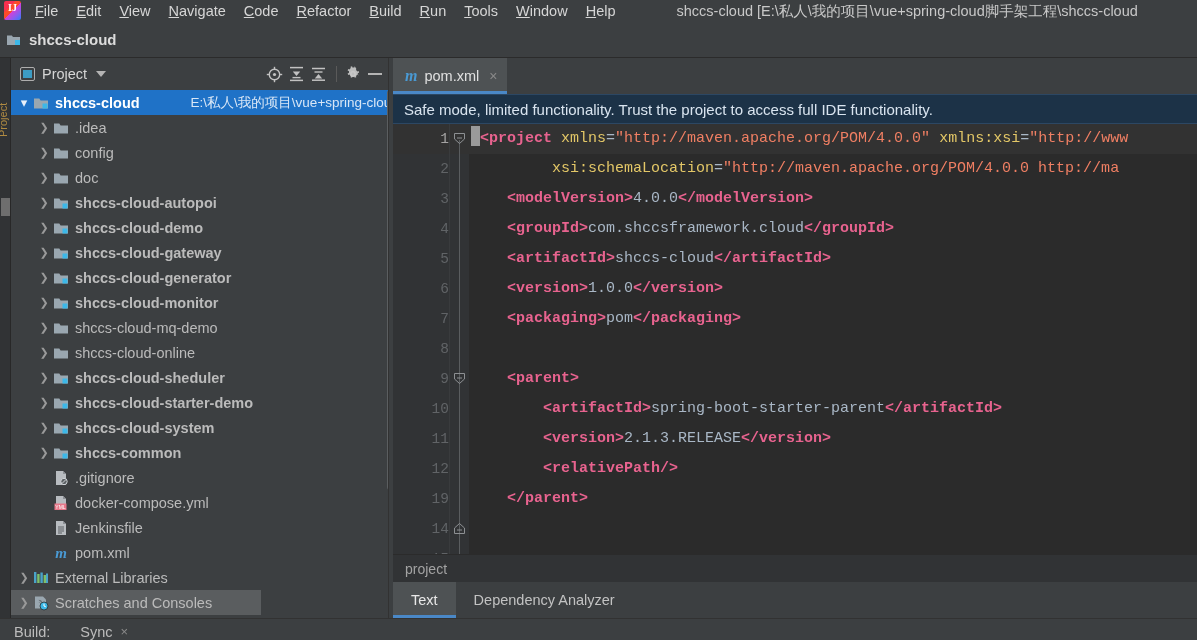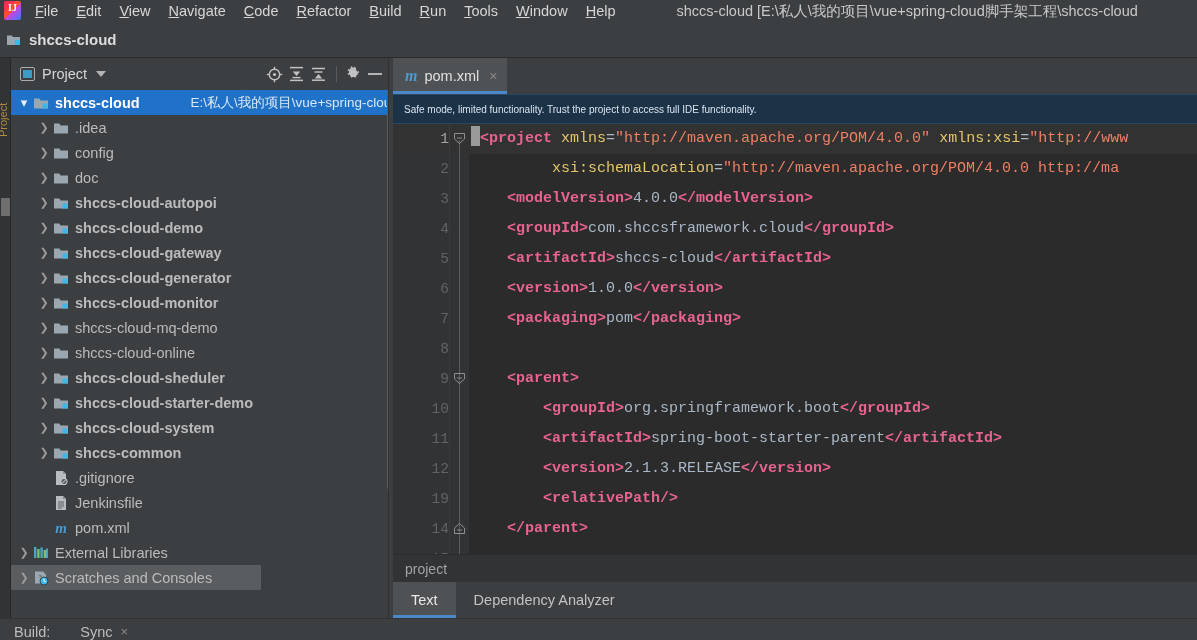--- a/index.html
+++ b/index.html
@@ -152,21 +152,21 @@
   .etab .underline {
     position: absolute; left: 0; bottom: 0; width: 100%; height: 3px;
     background: #4a88c7;
   }
 
   .notif {
     height: 30px; background: #1c3247; border-top: 1px solid #2c4763;
     border-bottom: 1px solid #2c4763;
     display: flex; align-items: center; padding-left: 11px; overflow: hidden;
   }
-  .notif .ntxt { font-size: 10px; color: #d9e4ef; white-space: nowrap; }
+  .notif .ntxt { font-size: 15px; color: #d9e4ef; white-space: nowrap; }
 
   .codewrap {
     position: relative; height: 430px; background: #2b2b2b; overflow: hidden;
     display: flex;
   }
   .gutter {
     width: 76px; flex: 0 0 76px; background: #313335; position: relative;
     font-family: "Liberation Mono", monospace; font-size: 14.5px;
   }
   .gutter .ln {
@@ -490,20 +490,32 @@
               </svg>
             </span>
             <span class="nm">.gitignore</span>
           </div>
           <div class="row" style="padding-left: 20px;">
             <span class="arrow none"></span>
             <span class="icohold">
               <svg width="14" height="16" viewBox="0 0 14 16">
                 <path d="M2 1 H9 L12 4 V15 H2 Z" fill="#b8bcc0"></path>
                 <path d="M9 1 V4 H12 Z" fill="#8c9095"></path>
+                <rect x="0.5" y="8.5" width="12" height="6.5" fill="#e8788a"></rect>
+                <text x="6.5" y="13.6" font-size="5" font-family="Liberation Sans, sans-serif" fill="#ffffff" text-anchor="middle">YML</text>
+              </svg>
+            </span>
+            <span class="nm">docker-compose.yml</span>
+          </div>
+          <div class="row" style="padding-left: 20px;">
+            <span class="arrow none"></span>
+            <span class="icohold">
+              <svg width="14" height="16" viewBox="0 0 14 16">
+                <path d="M2 1 H9 L12 4 V15 H2 Z" fill="#b8bcc0"></path>
+                <path d="M9 1 V4 H12 Z" fill="#8c9095"></path>
                 <line x1="4" y1="7" x2="10" y2="7" stroke="#5c6164"></line>
                 <line x1="4" y1="9" x2="10" y2="9" stroke="#5c6164"></line>
                 <line x1="4" y1="11" x2="10" y2="11" stroke="#5c6164"></line>
                 <line x1="4" y1="13" x2="8" y2="13" stroke="#5c6164"></line>
               </svg>
             </span>
             <span class="nm">Jenkinsfile</span>
           </div>
           <div class="row" style="padding-left: 20px;">
             <span class="arrow none"></span>
@@ -604,21 +616,20 @@
         <div id="code-lines">
             <div class="cline cur"><span class="caret-blk"></span><span class="tg">&lt;project</span><span class="tx"> </span><span class="at">xmlns</span><span class="tx">=</span><span class="av">"http://maven.apache.org/POM/4.0.0"</span><span class="tx"> </span><span class="at">xmlns:xsi</span><span class="tx">=</span><span class="av">"http://www</span></div>
             <div class="cline"><span class="tx">         </span><span class="at">xsi:schemaLocation</span><span class="tx">=</span><span class="av">"http://maven.apache.org/POM/4.0.0 http://ma</span></div>
             <div class="cline"><span class="tx">    </span><span class="tg">&lt;modelVersion&gt;</span><span class="tx">4.0.0</span><span class="tg">&lt;/modelVersion&gt;</span></div>
             <div class="cline"><span class="tx">    </span><span class="tg">&lt;groupId&gt;</span><span class="tx">com.shccsframework.cloud</span><span class="tg">&lt;/groupId&gt;</span></div>
             <div class="cline"><span class="tx">    </span><span class="tg">&lt;artifactId&gt;</span><span class="tx">shccs-cloud</span><span class="tg">&lt;/artifactId&gt;</span></div>
             <div class="cline"><span class="tx">    </span><span class="tg">&lt;version&gt;</span><span class="tx">1.0.0</span><span class="tg">&lt;/version&gt;</span></div>
             <div class="cline"><span class="tx">    </span><span class="tg">&lt;packaging&gt;</span><span class="tx">pom</span><span class="tg">&lt;/packaging&gt;</span></div>
             <div class="cline">&nbsp;</div>
             <div class="cline"><span class="tx">    </span><span class="tg">&lt;parent&gt;</span></div>
-            <div class="cline"><span class="tx">        </span><span class="tg">&lt;groupId&gt;</span><span class="tx">org.springframework.boot</span><span class="tg">&lt;/groupId&gt;</span></div>
             <div class="cline"><span class="tx">        </span><span class="tg">&lt;artifactId&gt;</span><span class="tx">spring-boot-starter-parent</span><span class="tg">&lt;/artifactId&gt;</span></div>
             <div class="cline"><span class="tx">        </span><span class="tg">&lt;version&gt;</span><span class="tx">2.1.3.RELEASE</span><span class="tg">&lt;/version&gt;</span></div>
             <div class="cline"><span class="tx">        </span><span class="tg">&lt;relativePath/&gt;</span></div>
             <div class="cline"><span class="tx">    </span><span class="tg">&lt;/parent&gt;</span></div>
             <div class="cline">&nbsp;</div>
           </div>
       </div>
     </div>
 
     <div class="breadcrumb">

